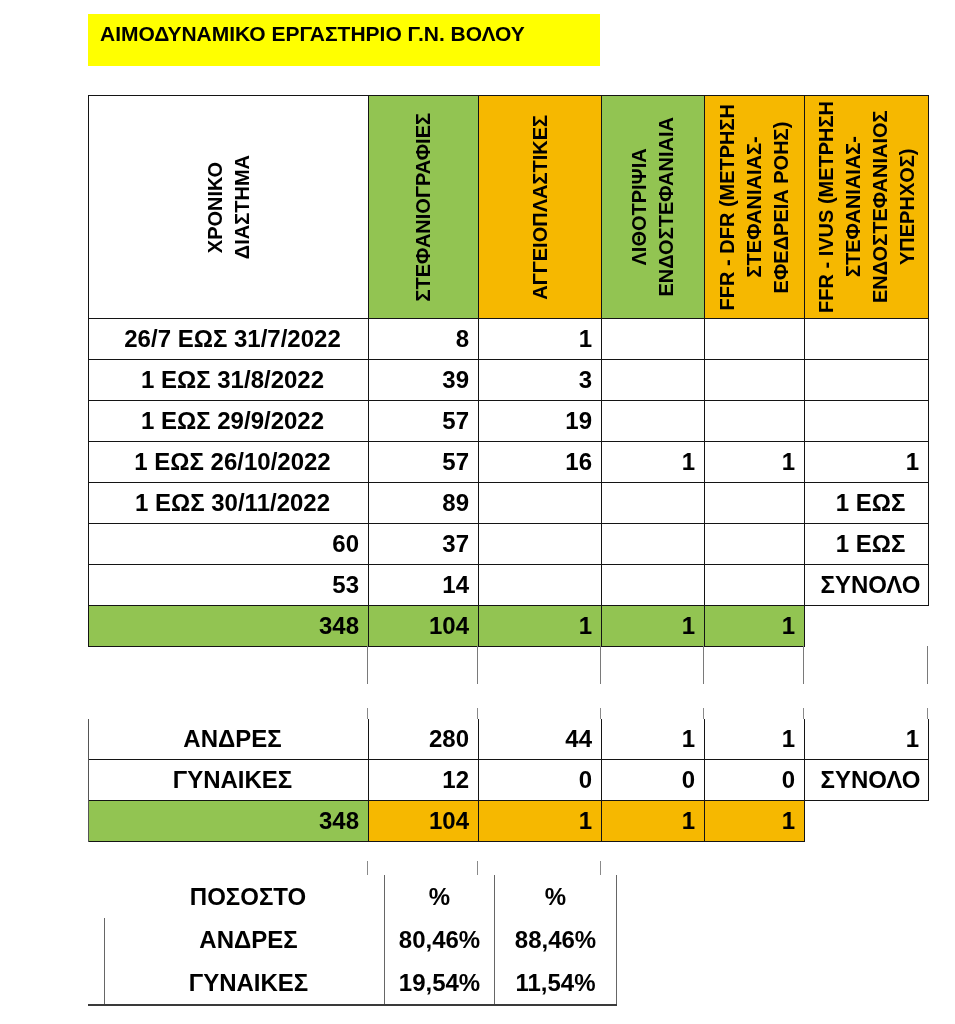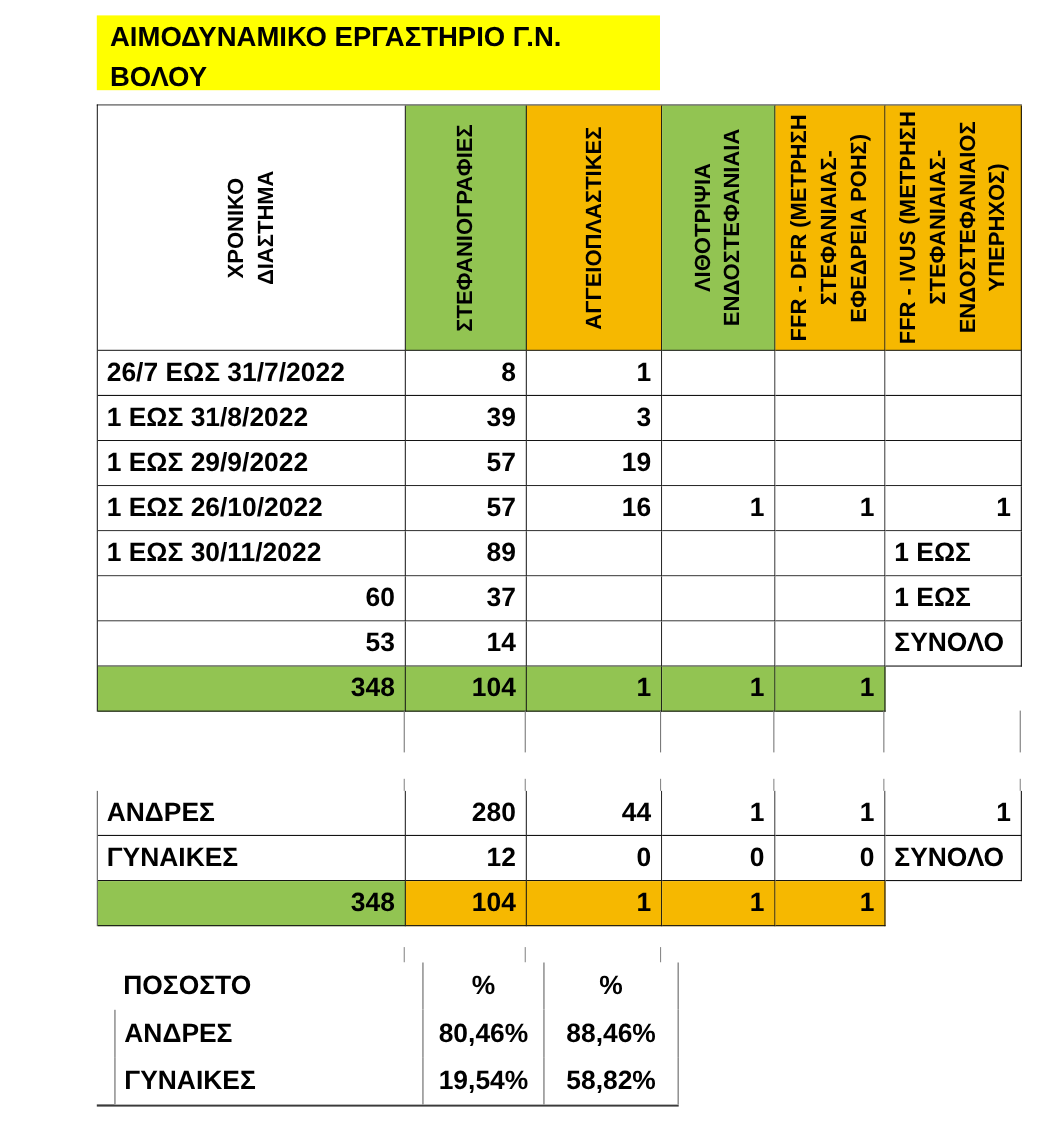--- a/index.html
+++ b/index.html
@@ -2,37 +2,37 @@
 <html style="--yellow: #ffff00; --green: #92c452; --orange: #f6b800;"><head>
 <meta charset="utf-8">
 <style>
   html,body{margin:0;padding:0;}
   body{
     width:955px;height:1024px;background:#fff;position:relative;
     font-family:"Liberation Sans", sans-serif;font-weight:700;color:#000;
     overflow:hidden;
   }
   .title{
-    position:absolute;left:88px;top:14px;width:512px;height:68px;
+    position:absolute;left:88px;top:14px;width:512px;height:52px;
     background:var(--yellow,#ffff00);box-sizing:border-box;
-    padding:2px 8px 0 12px;font-size:25px;line-height:36px;
+    padding:2px 8px 0 12px;font-size:21px;line-height:36px;
   }
   .grid{position:absolute;display:grid;}
   .cols6{grid-template-columns:280px 110px 123px 103px 100px 124px;}
   .cols3{grid-template-columns:280px 110px 123px;}
   .main{left:88px;top:95px;border-top:1px solid #141414;border-left:1px solid #141414;}
   .gender{left:88px;top:719px;border-left:1px solid #555;}
   .cell{border-right:1px solid #141414;border-bottom:1px solid #141414;box-sizing:border-box;background:#fff;}
   .hcell{height:223px;display:flex;align-items:center;justify-content:center;overflow:hidden;}
   .vtext{
     writing-mode:vertical-rl;transform:rotate(180deg);
     white-space:pre-line;font-size:20px;line-height:27px;text-align:center;
   }
   .drow{height:41px;line-height:40px;font-size:24px;overflow:hidden;}
-  .lab{padding-left:8px;text-align:left;}
+  .lab{padding-left:8px;text-align:center;}
   .num{padding-right:9px;text-align:right;}
   .bg-green{background:var(--green,#92c452);}
   .bg-orange{background:var(--orange,#f6b800);}
   
   .stub .s{border-right:1px solid #7a7a7a;box-sizing:border-box;}
   .stub-main{left:88px;top:646px;height:38px;}
   .stub-gender{left:88px;top:708px;height:11px;}
   .stub-pct{left:88px;top:861px;height:14px;}
   .stub-gender .s, .stub-pct .s{border-right:1px solid #8a8a8a;}
   
@@ -182,14 +182,14 @@
   <div class="pcell lab">ΠΟΣΟΣΤΟ</div>
   <div class="pcell pval">%</div>
   <div class="pcell pval pr">%</div>
 
   <div class="pcell lab bl">ΑΝΔΡΕΣ</div>
   <div class="pcell pval">80,46%</div>
   <div class="pcell pval pr">88,46%</div>
 
   <div class="pcell lab bl">ΓΥΝΑΙΚΕΣ</div>
   <div class="pcell pval">19,54%</div>
-  <div class="pcell pval pr">58,82%</div>
+  <div class="pcell pval pr">11,54%</div>
 </div>
 
 </body></html>

